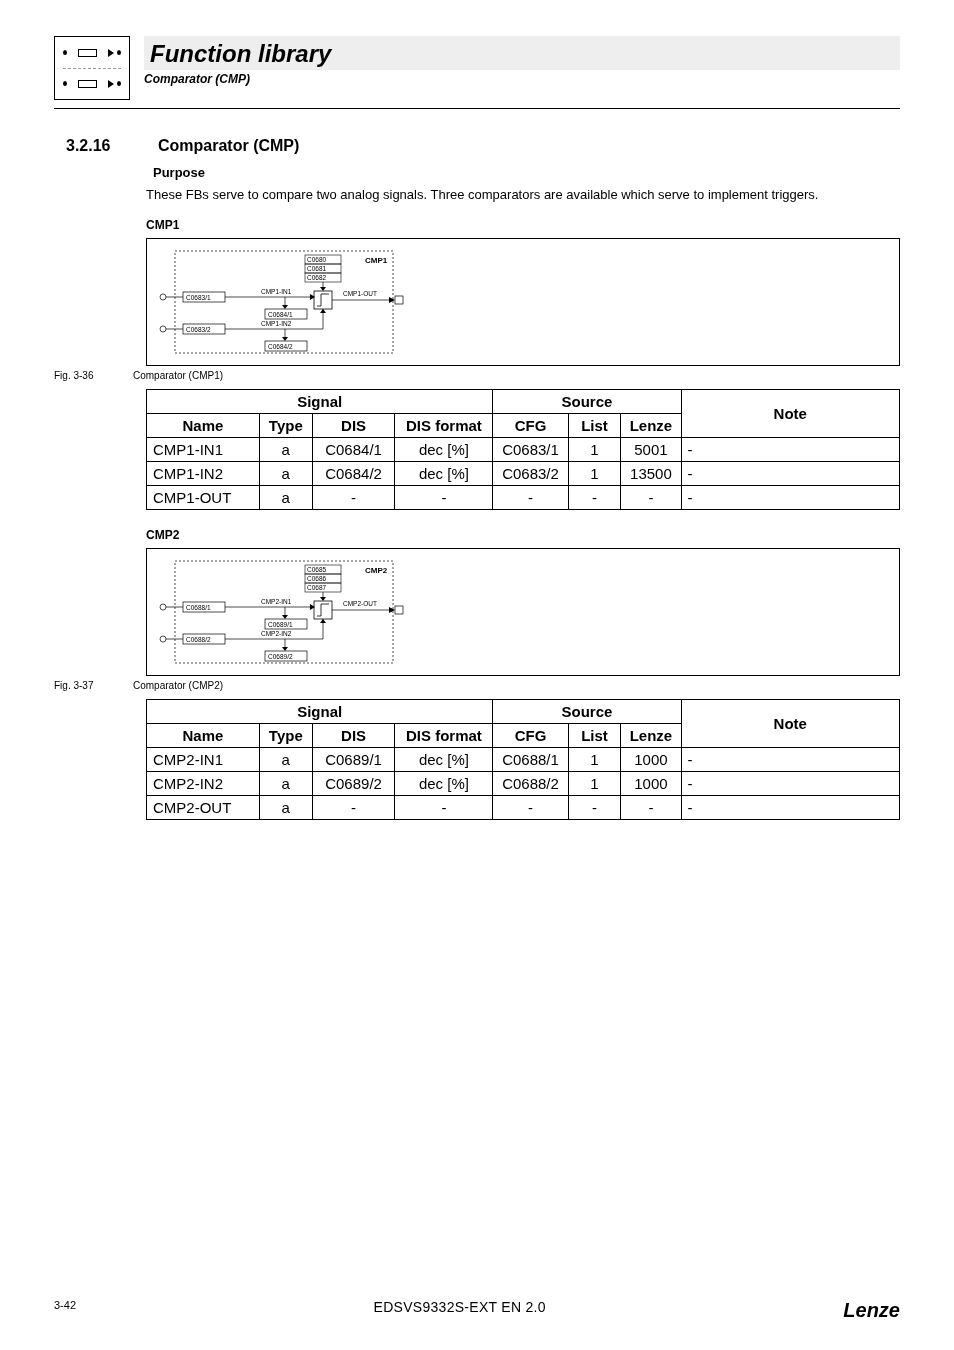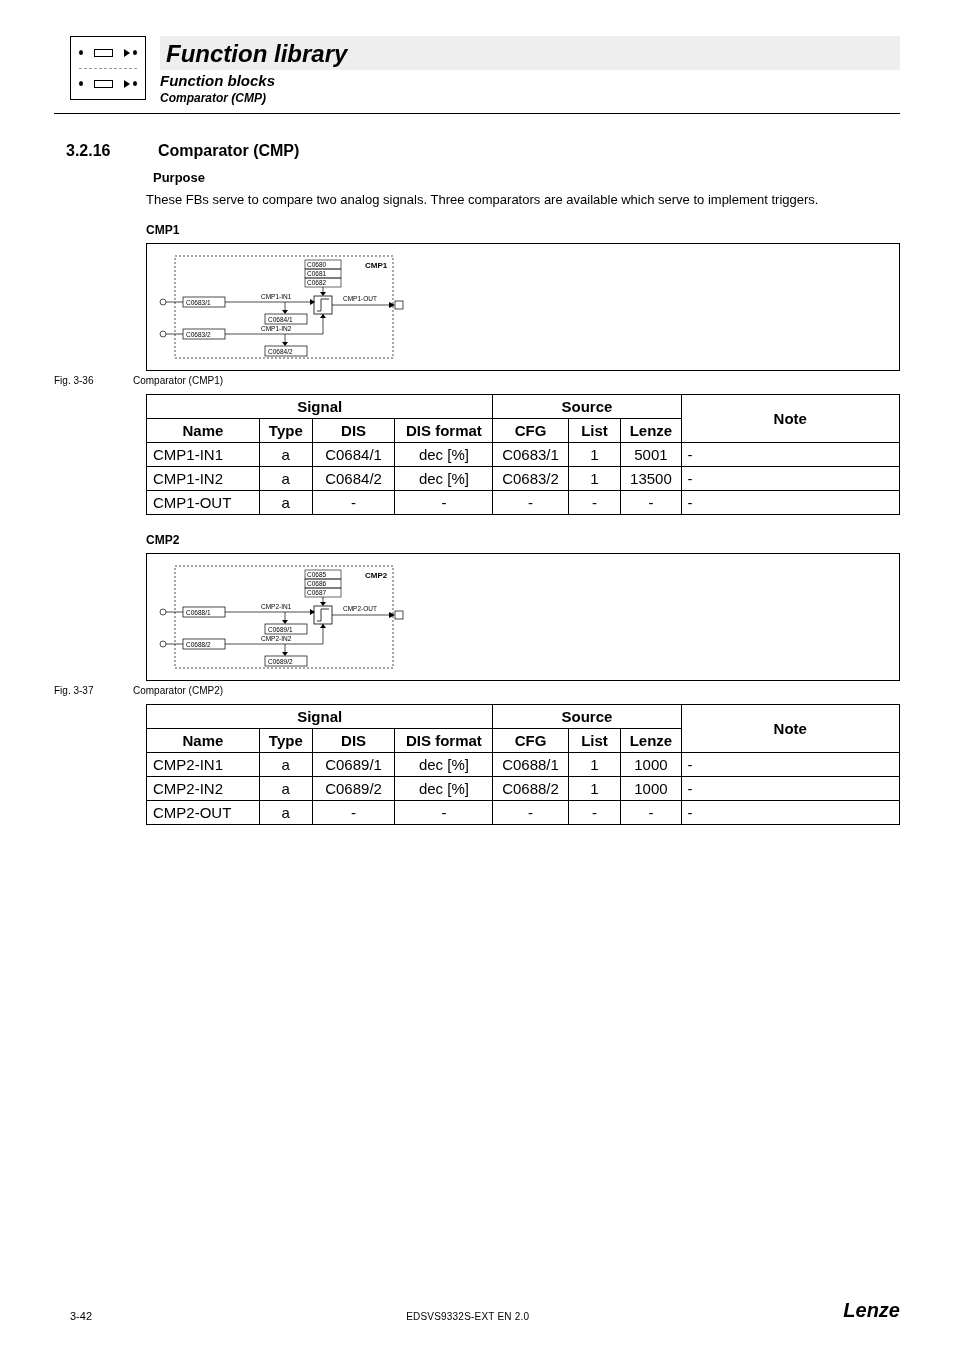--- a/index.html
+++ b/index.html
@@ -8,21 +8,21 @@
     background: #fff;
     width: 954px;
     height: 1350px;
     position: relative;
     font-size: 12px;
     color: #000;
   }
   .page {
     padding: 36px 54px 0 54px;
   }
-  .header-row { display: flex; align-items: flex-start; gap: 14px; margin-left: 16px; }
+  .header-row { display: flex; align-items: flex-start; gap: 14px; }
   .header-icon {
     width: 76px; height: 64px;
     border: 1px solid #000;
     padding: 6px 8px;
     display: flex; flex-direction: column; justify-content: space-around;
   }
   .header-icon .line { display: flex; align-items: center; gap: 3px; }
   .header-icon .rect { width: 24px; height: 8px; border: 1px solid #000; }
   .header-icon .arrow-r {
     width: 0; height: 0; border-top: 4px solid transparent;
@@ -73,25 +73,25 @@
     padding: 3px 6px;
     text-align: center;
     vertical-align: middle;
   }
   table.sig td.name { text-align: left; }
   table.sig td.note { text-align: left; }
   table.sig th { font-weight: bold; }
 
   .footer {
     position: absolute;
-    bottom: 28px; left: 70px; right: 54px;
-    display: flex; justify-content: space-between; align-items: flex-end;
+    bottom: 28px; left: 54px; right: 54px;
+    display: flex; justify-content: space-between; 
     font-size: 11px;
   }
-  .footer .doc { font-size: 10px; letter-spacing: 0.02em; }
+  .footer .doc { font-size: 14px; letter-spacing: 0.02em; }
   .footer .brand { font-weight: bold; font-size: 20px; font-style: italic; }
 
   
   .c-name  { width: 15%; }
   .c-type  { width: 7%; }
   .c-dis   { width: 11%; }
   .c-disf  { width: 13%; }
   .c-cfg   { width: 10%; }
   .c-list  { width: 7%; }
   .c-lenze { width: 8%; }
@@ -119,21 +119,20 @@
           <div class="rect"></div>
           <div style="width:6px"></div>
           <div class="arrow-r"></div>
           <div class="dot"></div>
         </div>
     </div>
     <div class="header-text">
       <div class="header-band">
         <div class="title-main">Function library</div>
       </div>
-      <div class="title-sub1">Function blocks</div>
       <div class="title-sub2">Comparator (CMP)</div>
     </div>
   </div>
   <div class="rule"></div>
 
   <div class="sec-row">
     <div class="sec-num">3.2.16</div>
     <div class="sec-title">Comparator (CMP)</div>
   </div>
 

